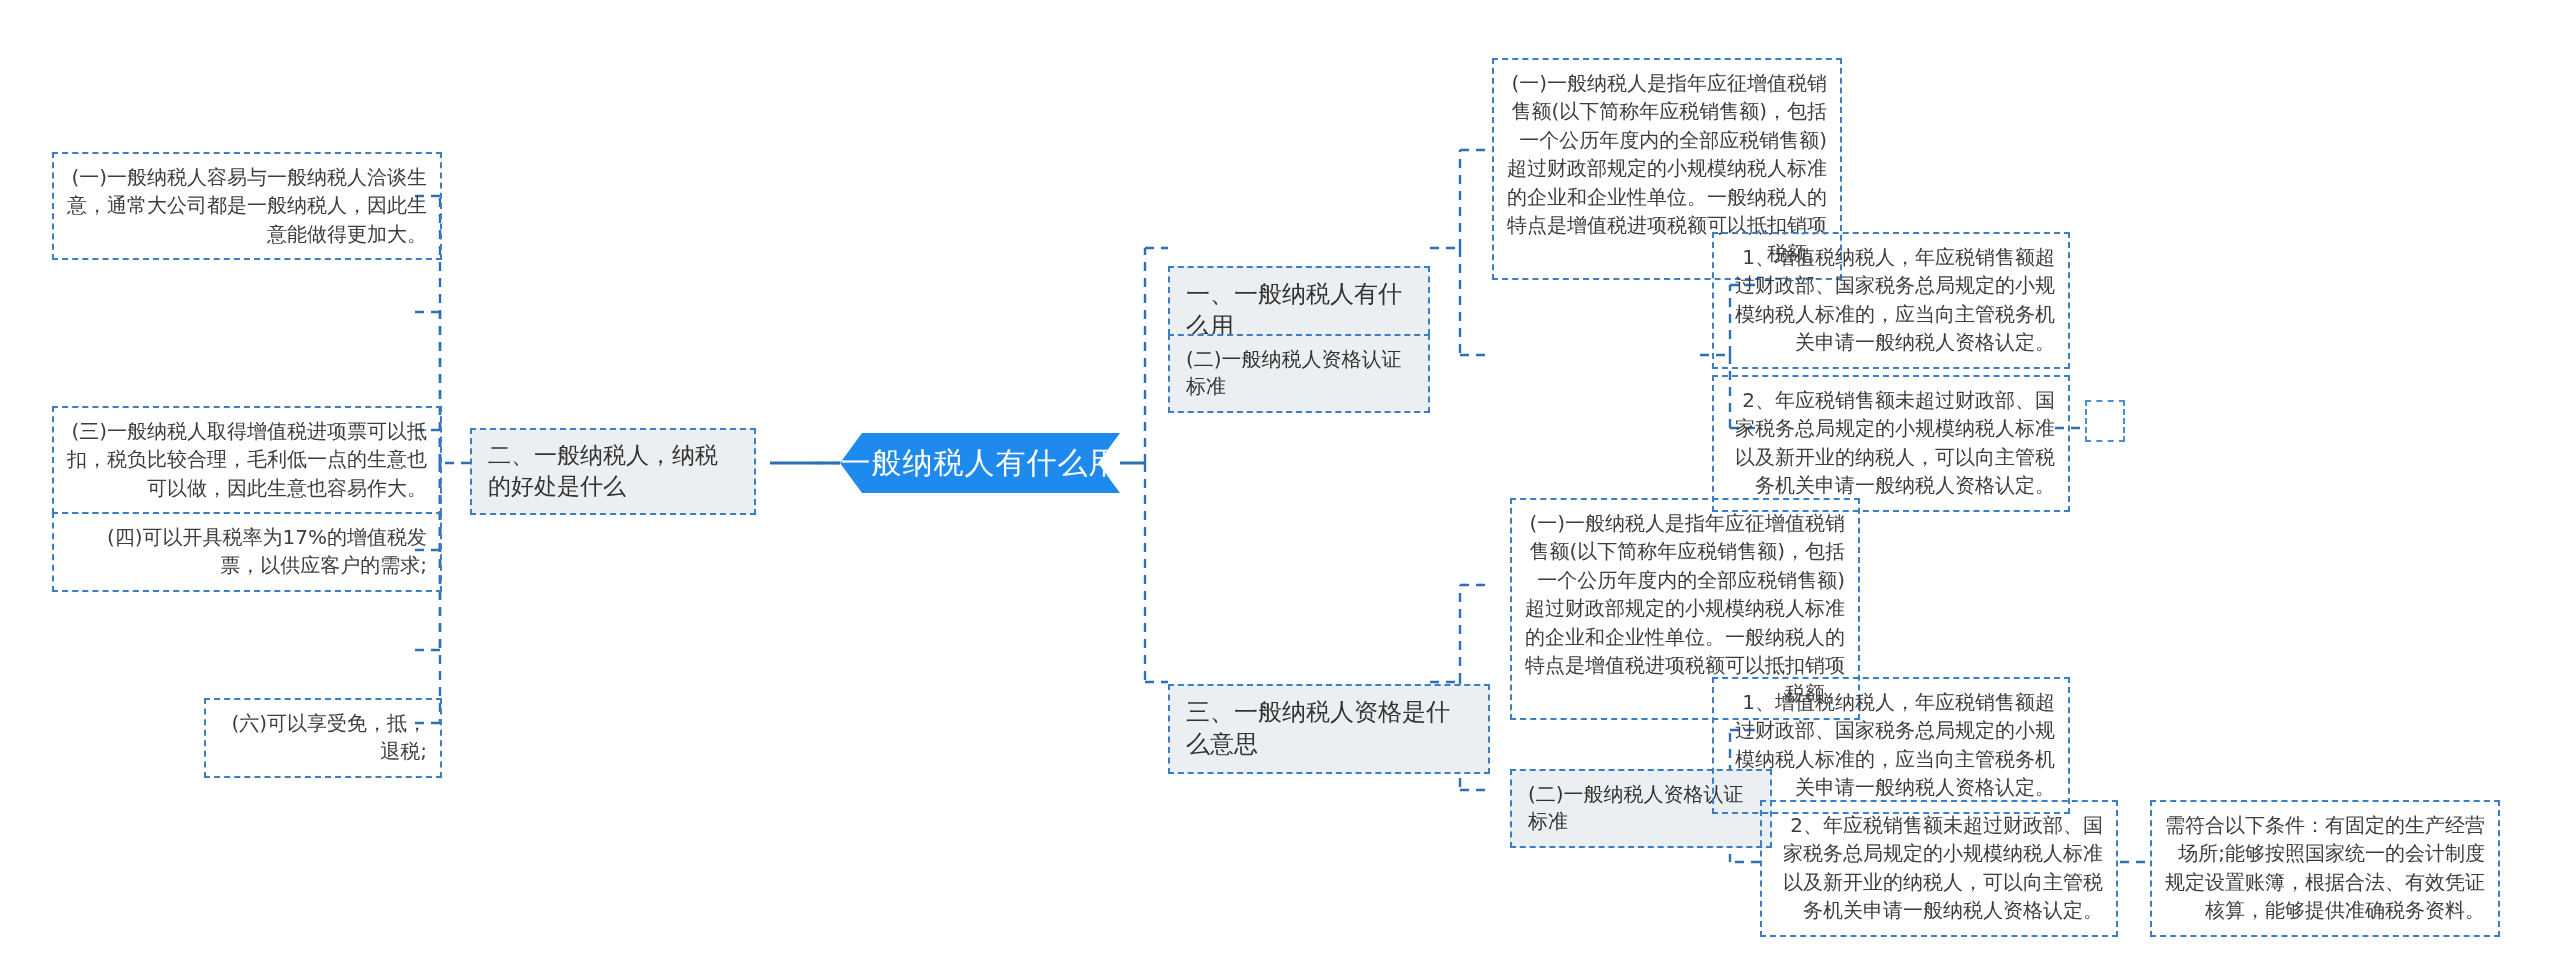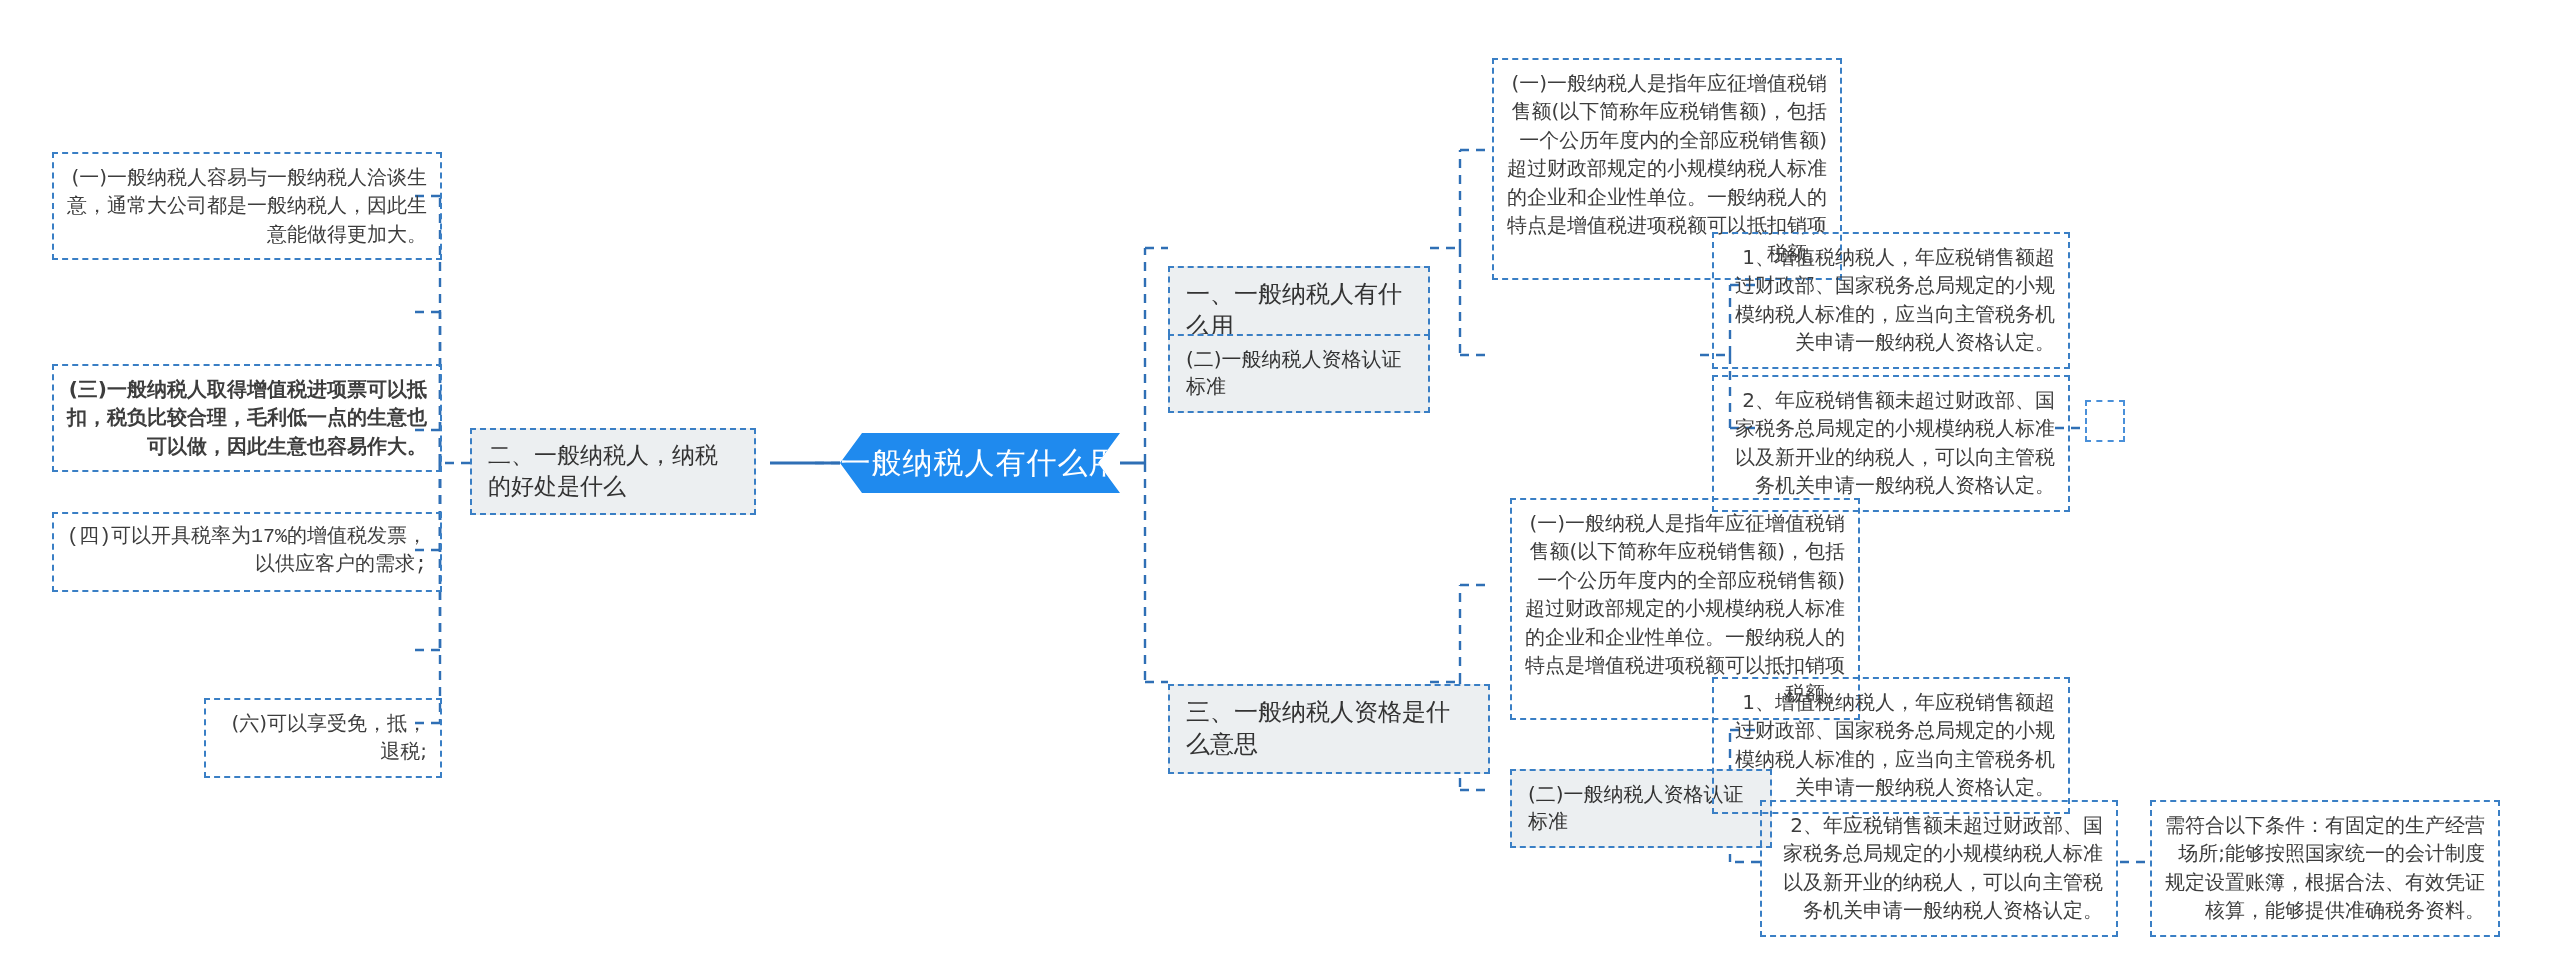--- a/index.html
+++ b/index.html
@@ -163,25 +163,25 @@
 
   <div class="node branch" style="left:470px; top:428px; width:286px; font-size:23px;">
     <span>二、一般纳税人，纳税的好处是什么</span>
   </div>
 
   <div class="node leaf" style="left:52px; top:152px; width:390px;">
     <span>(一)一般纳税人容易与一般纳税人洽谈生意，通常大公司都是一般纳税人，因此生意能做得更加大。</span>
   </div>
 
 
-  <div class="node leaf" style="left:52px; top:364px; width:390px;font-weight:bold;">
+  <div class="node leaf" style="left:52px; top:406px; width:390px;">
     <span>(三)一般纳税人取得增值税进项票可以抵扣，税负比较合理，毛利低一点的生意也可以做，因此生意也容易作大。</span>
   </div>
 
-  <div class="node leaf" style="left:52px; top:512px; width:390px;font-family:Liberation Mono, monospace;">
+  <div class="node leaf" style="left:52px; top:512px; width:390px;">
     <span>(四)可以开具税率为17%的增值税发票，以供应客户的需求;</span>
   </div>
 
 
   <div class="node leaf" style="left:204px; top:698px; width:238px;">
     <span>(六)可以享受免，抵，退税;</span>
   </div>
 
   <div class="node branch" style="left:1168px; top:684px; width:322px;">
     <span>三、一般纳税人资格是什么意思</span>

